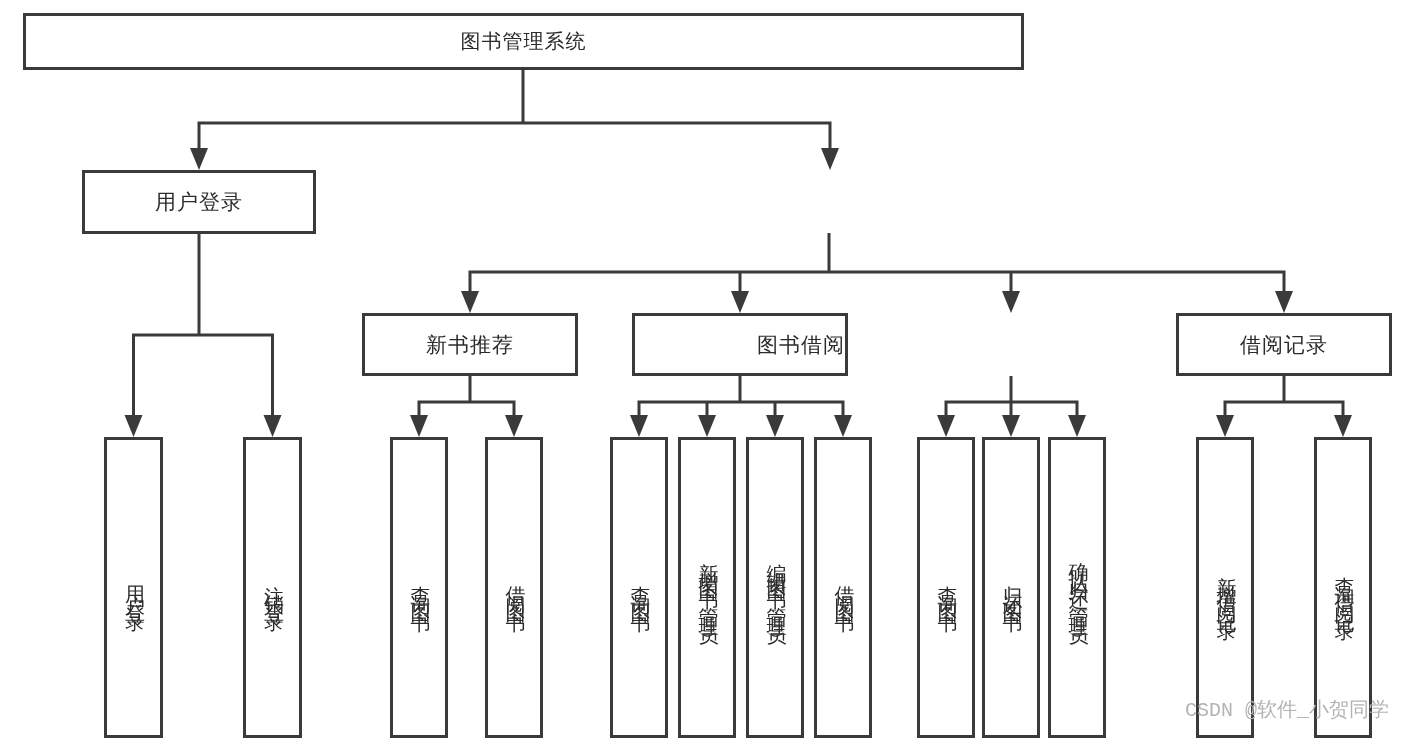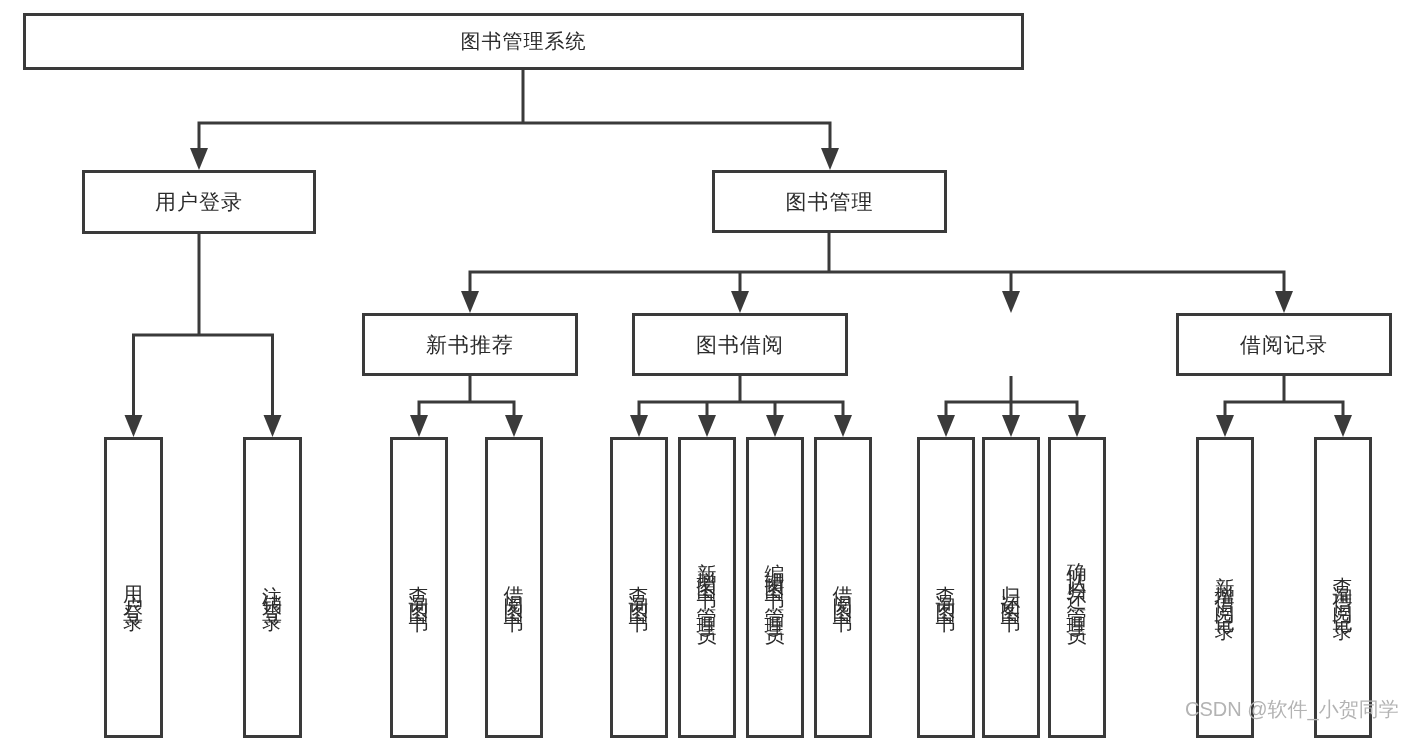--- a/index.html
+++ b/index.html
@@ -12,20 +12,21 @@
   * { margin: 0; padding: 0; box-sizing: border-box; }
   html, body { background: var(--background); }
   body { font-family: "Liberation Sans", "DejaVu Sans", sans-serif; }
 
   .canvas {
     position: relative;
     width: 1405px;
     height: 747px;
     background: var(--background);
     overflow: hidden;
+    font-family: Liberation Mono, monospace;
   }
 
   svg.connectors {
     position: absolute;
     inset: 0;
     width: 1405px;
     height: 747px;
     color: var(--line);
     z-index: 1;
   }
@@ -59,21 +60,21 @@
     letter-spacing: 9px;
     line-height: 1;
     white-space: nowrap;
   }
 
   
   #n-root  { left: 23px;  top: 13px;  width: 1001px; height: 57px; }
   #n-l2-0  { left: 82px;  top: 170px; width: 234px;  height: 64px; }
   #n-l2-1  { left: 712px; top: 170px; width: 235px;  height: 63px; }
   #n-l3-0  { left: 362px; top: 313px; width: 216px;  height: 63px; justify-content: center; }
-  #n-l3-1  { left: 632px; top: 313px; width: 216px;  height: 63px; }
+  #n-l3-1  { left: 632px; top: 313px; width: 216px;  height: 63px; justify-content: flex-end; }
   #n-l3-2  { left: 902px; top: 313px; width: 218px;  height: 63px; }
   #n-l3-3  { left: 1176px;top: 313px; width: 216px;  height: 63px; }
 
   #n-g1-0 { left: 104px;  width: 59px; }
   #n-g1-1 { left: 243px;  width: 59px; }
   #n-g2-0 { left: 390px; }
   #n-g2-1 { left: 485px; }
   #n-g3-0 { left: 610px; }
   #n-g3-1 { left: 678px; }
   #n-g3-2 { left: 746px; }
@@ -135,23 +136,20 @@
     </g>
   </svg>
 
   <div class="node" id="n-root">
     <span class="hlabel">图书管理系统</span>
   </div>
 
   <div class="node" id="n-l2-0">
     <span class="hlabel">用户登录</span>
   </div>
-  <div class="node" id="n-l2-1">
-    <span class="hlabel">图书管理</span>
-  </div>
 
   <div class="node" id="n-l3-0">
     <span class="hlabel">新书推荐</span>
   </div>
   <div class="node" id="n-l3-1">
     <span class="hlabel">图书借阅</span>
   </div>
   <div class="node" id="n-l3-3">
     <span class="hlabel">借阅记录</span>
   </div>

